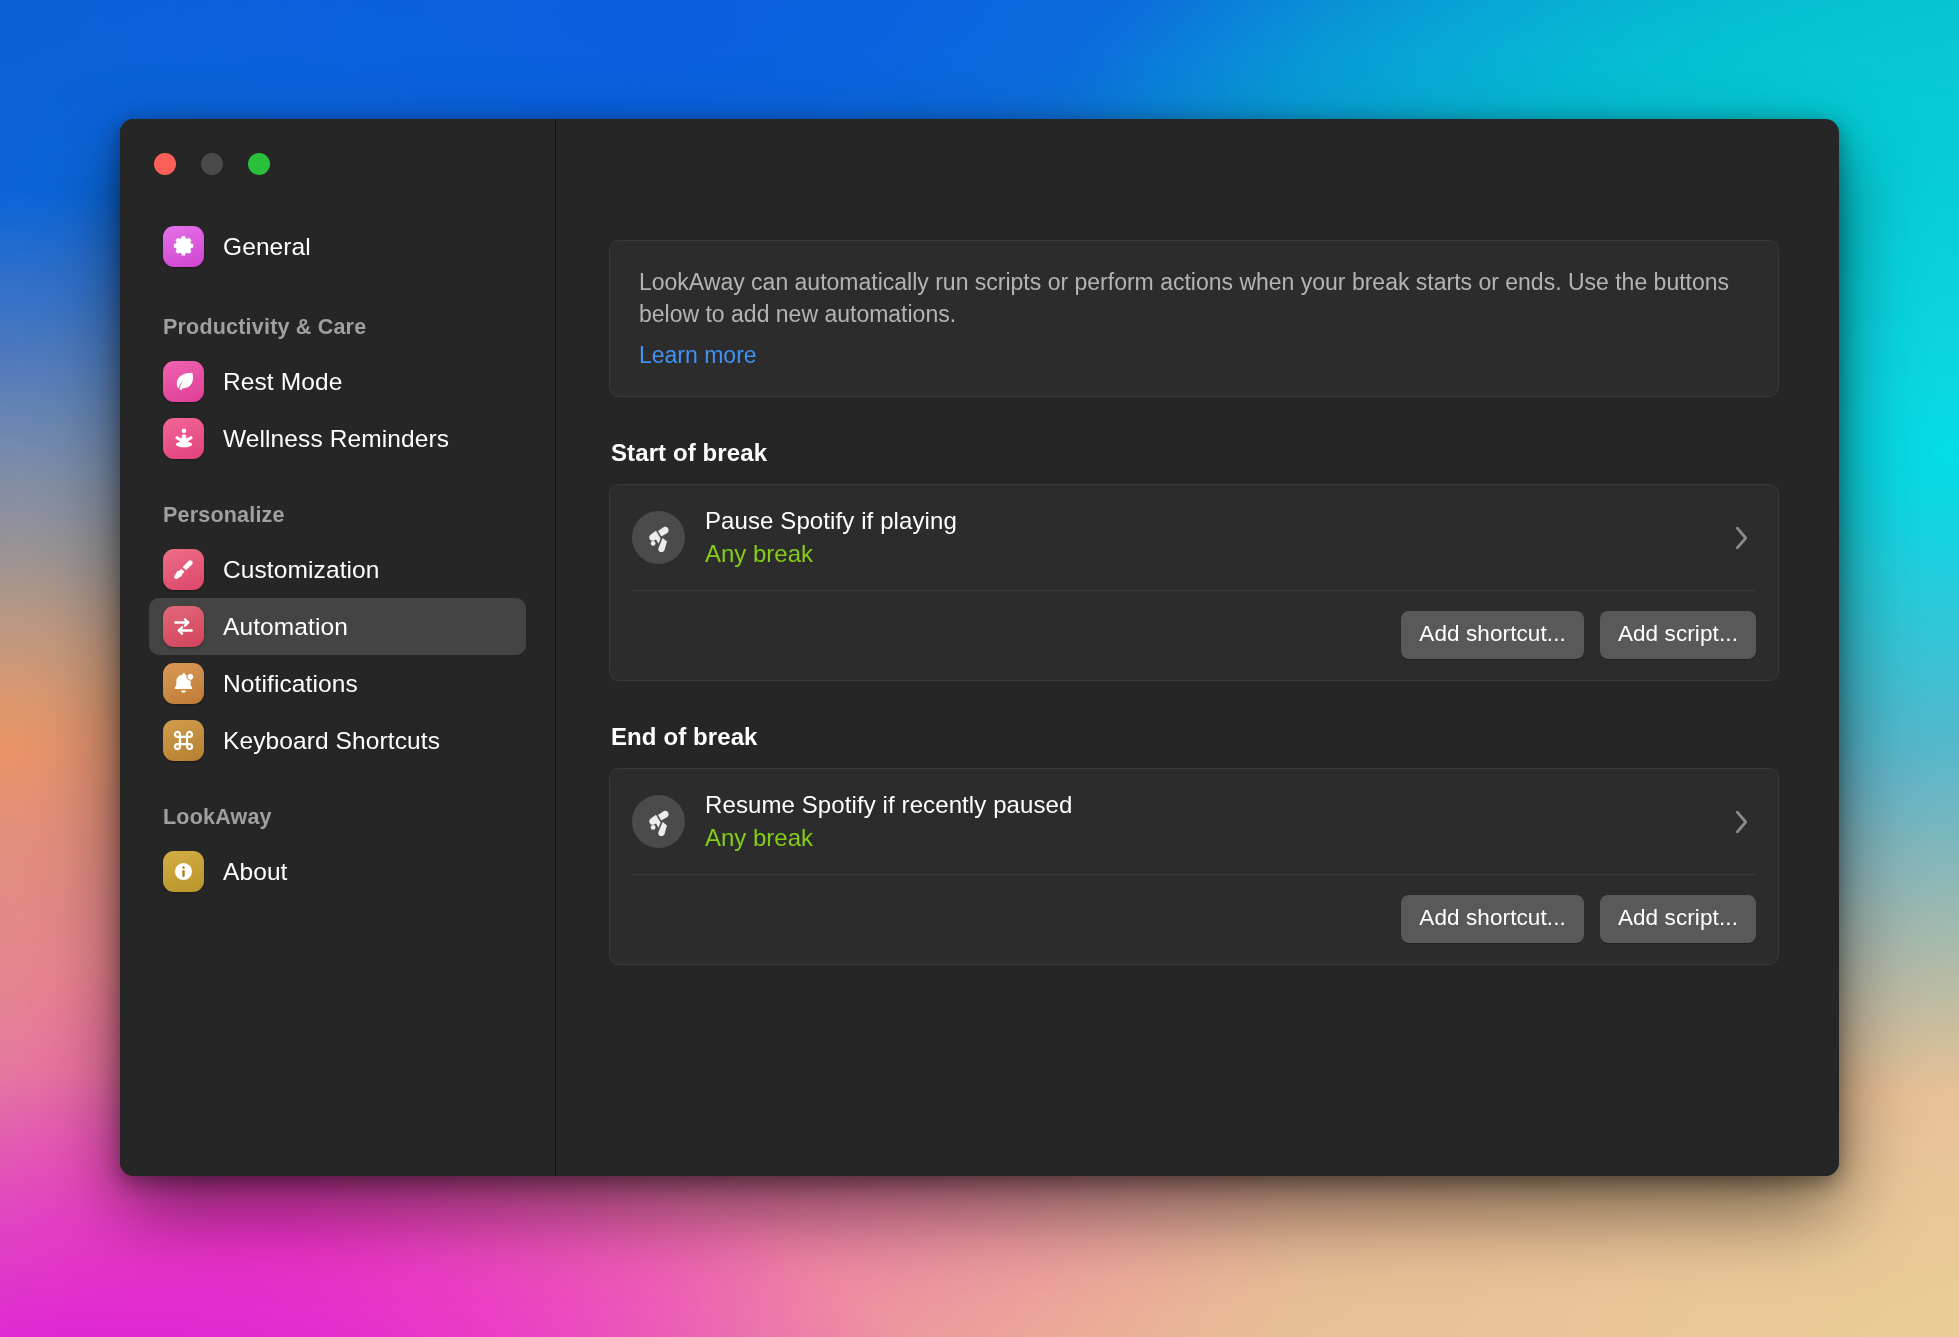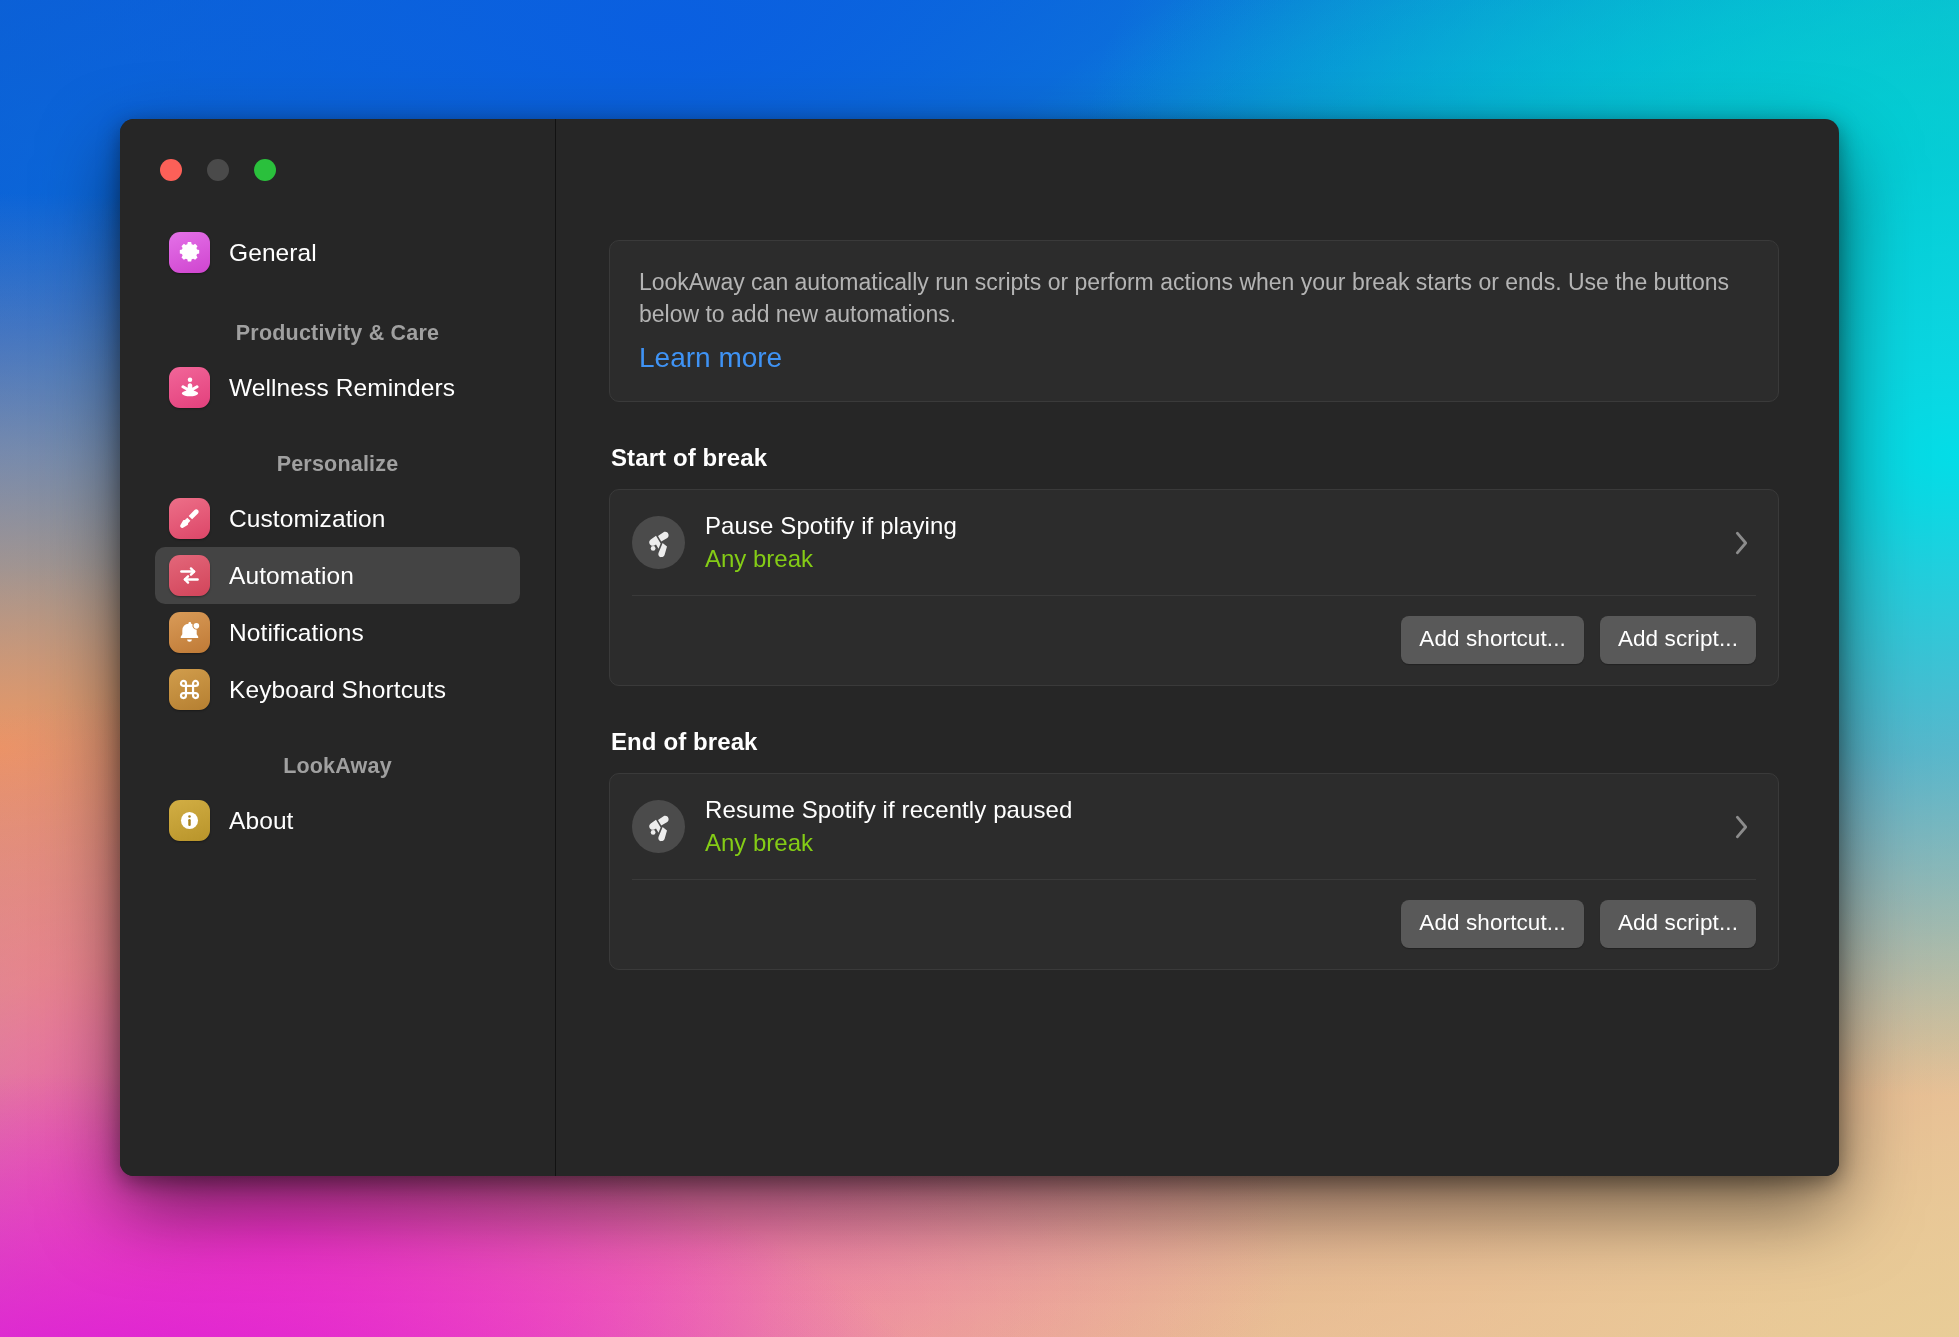--- a/index.html
+++ b/index.html
@@ -37,24 +37,23 @@
     box-shadow:0 34px 78px rgba(0,0,0,0.52), 0 6px 22px rgba(0,0,0,0.40);
     display:flex;
     overflow:hidden;
   }
 
   
   #sidebar {
     width:436px;
     background:#262626;
     border-right:1px solid #121212;
-    padding:13px;
+    padding:7px;
     flex:0 0 436px;
     position:relative;
-    text-align:center;
   }
 
   .traffic-lights {
     display:flex; align-items:center; gap:25px;
     padding:27px 0 0 27px;
   }
   .tl { width:22px; height:22px; border-radius:50%; }
   .tl-close    { background:#fc6058; }
   .tl-minimize { background:#4a4a4a; }
   .tl-maximize { background:#2ac03c; }
@@ -113,21 +112,21 @@
     padding:26px 29px 27px 29px;
   }
   .info-banner p {
     font-size:23px;
     line-height:1.38;
     color:#b4b4b4;
   }
   .learn-more {
     display:inline-block;
     margin-top:12px;
-    font-size:28px;
+    font-size:23px;
     color:#3f93f5;
     cursor:pointer;
   }
 
   .group-title {
     font-size:24px;
     font-weight:bold;
     color:#ffffff;
     margin:42px 0 17px 2px;
     letter-spacing:0.1px;
@@ -220,20 +219,28 @@
               <path d="M12 8.2a3.8 3.8 0 1 0 0 7.6 3.8 3.8 0 0 0 0-7.6zm0 5.6a1.8 1.8 0 1 1 0-3.6 1.8 1.8 0 0 1 0 3.6z"></path>
               <path d="M13.6 2h-3.2l-.5 2.1a8 8 0 0 0-1.5.6L6.6 3.6 4.3 5.9l1.1 1.8a8 8 0 0 0-.6 1.5L2.7 9.7v3.2l2.1.5c.15.53.35 1.03.6 1.5l-1.1 1.8 2.3 2.3 1.8-1.1c.47.25.97.45 1.5.6l.5 2.1h3.2l.5-2.1c.53-.15 1.03-.35 1.5-.6l1.8 1.1 2.3-2.3-1.1-1.8c.25-.47.45-.97.6-1.5l2.1-.5V9.7l-2.1-.5a8 8 0 0 0-.6-1.5l1.1-1.8-2.3-2.3-1.8 1.1a8 8 0 0 0-1.5-.6L13.6 2z"></path>
             </svg>
           </span>
           <span class="sidebar-item-label">General</span>
         </div>
 
         <div class="section-header first">Productivity &amp; Care</div>
 
 
+        <div class="sidebar-item">
+          <span class="si-icon" style="background:linear-gradient(160deg,#f062b0,#df3f95);">
+            <svg width="25" height="25" viewBox="0 0 24 24" fill="#fff">
+              <path d="M20.5 3.5c-8 0-13.5 3-14.8 8.6-.6 2.6.1 5 1.6 6.6.4-2.6 1.8-5.2 4.4-7.4-2 2.6-3.2 5.4-3.5 8.3l2 .9c.2-.6.4-1.2.7-1.8 9-.4 11.6-7.6 9.6-15.2z"></path>
+            </svg>
+          </span>
+          <span class="sidebar-item-label">Rest Mode</span>
+        </div>
 
         <div class="sidebar-item">
           <span class="si-icon" style="background:linear-gradient(160deg,#f26699,#e2407c);">
             <svg width="26" height="26" viewBox="0 0 24 24" fill="#fff">
               <circle cx="12" cy="4.4" r="2.1"></circle>
               <path d="M12 7.6c-1.3 0-2.1 1-2.1 2.1v2.1L6.2 9.6c-.7-.4-1.5-.2-1.9.5s-.2 1.5.5 1.9l4 2.4c-1.3.3-2.6.8-3.7 1.5-.7.4-.8 1.3-.2 1.8.9.8 3.4 2 7.1 2s6.2-1.2 7.1-2c.6-.5.5-1.4-.2-1.8-1.1-.7-2.4-1.2-3.7-1.5l4-2.4c.7-.4.9-1.2.5-1.9s-1.2-.9-1.9-.5l-3.7 2.2V9.7c0-1.1-.8-2.1-2.1-2.1z"></path>
             </svg>
           </span>
           <span class="sidebar-item-label">Wellness Reminders</span>
         </div>

